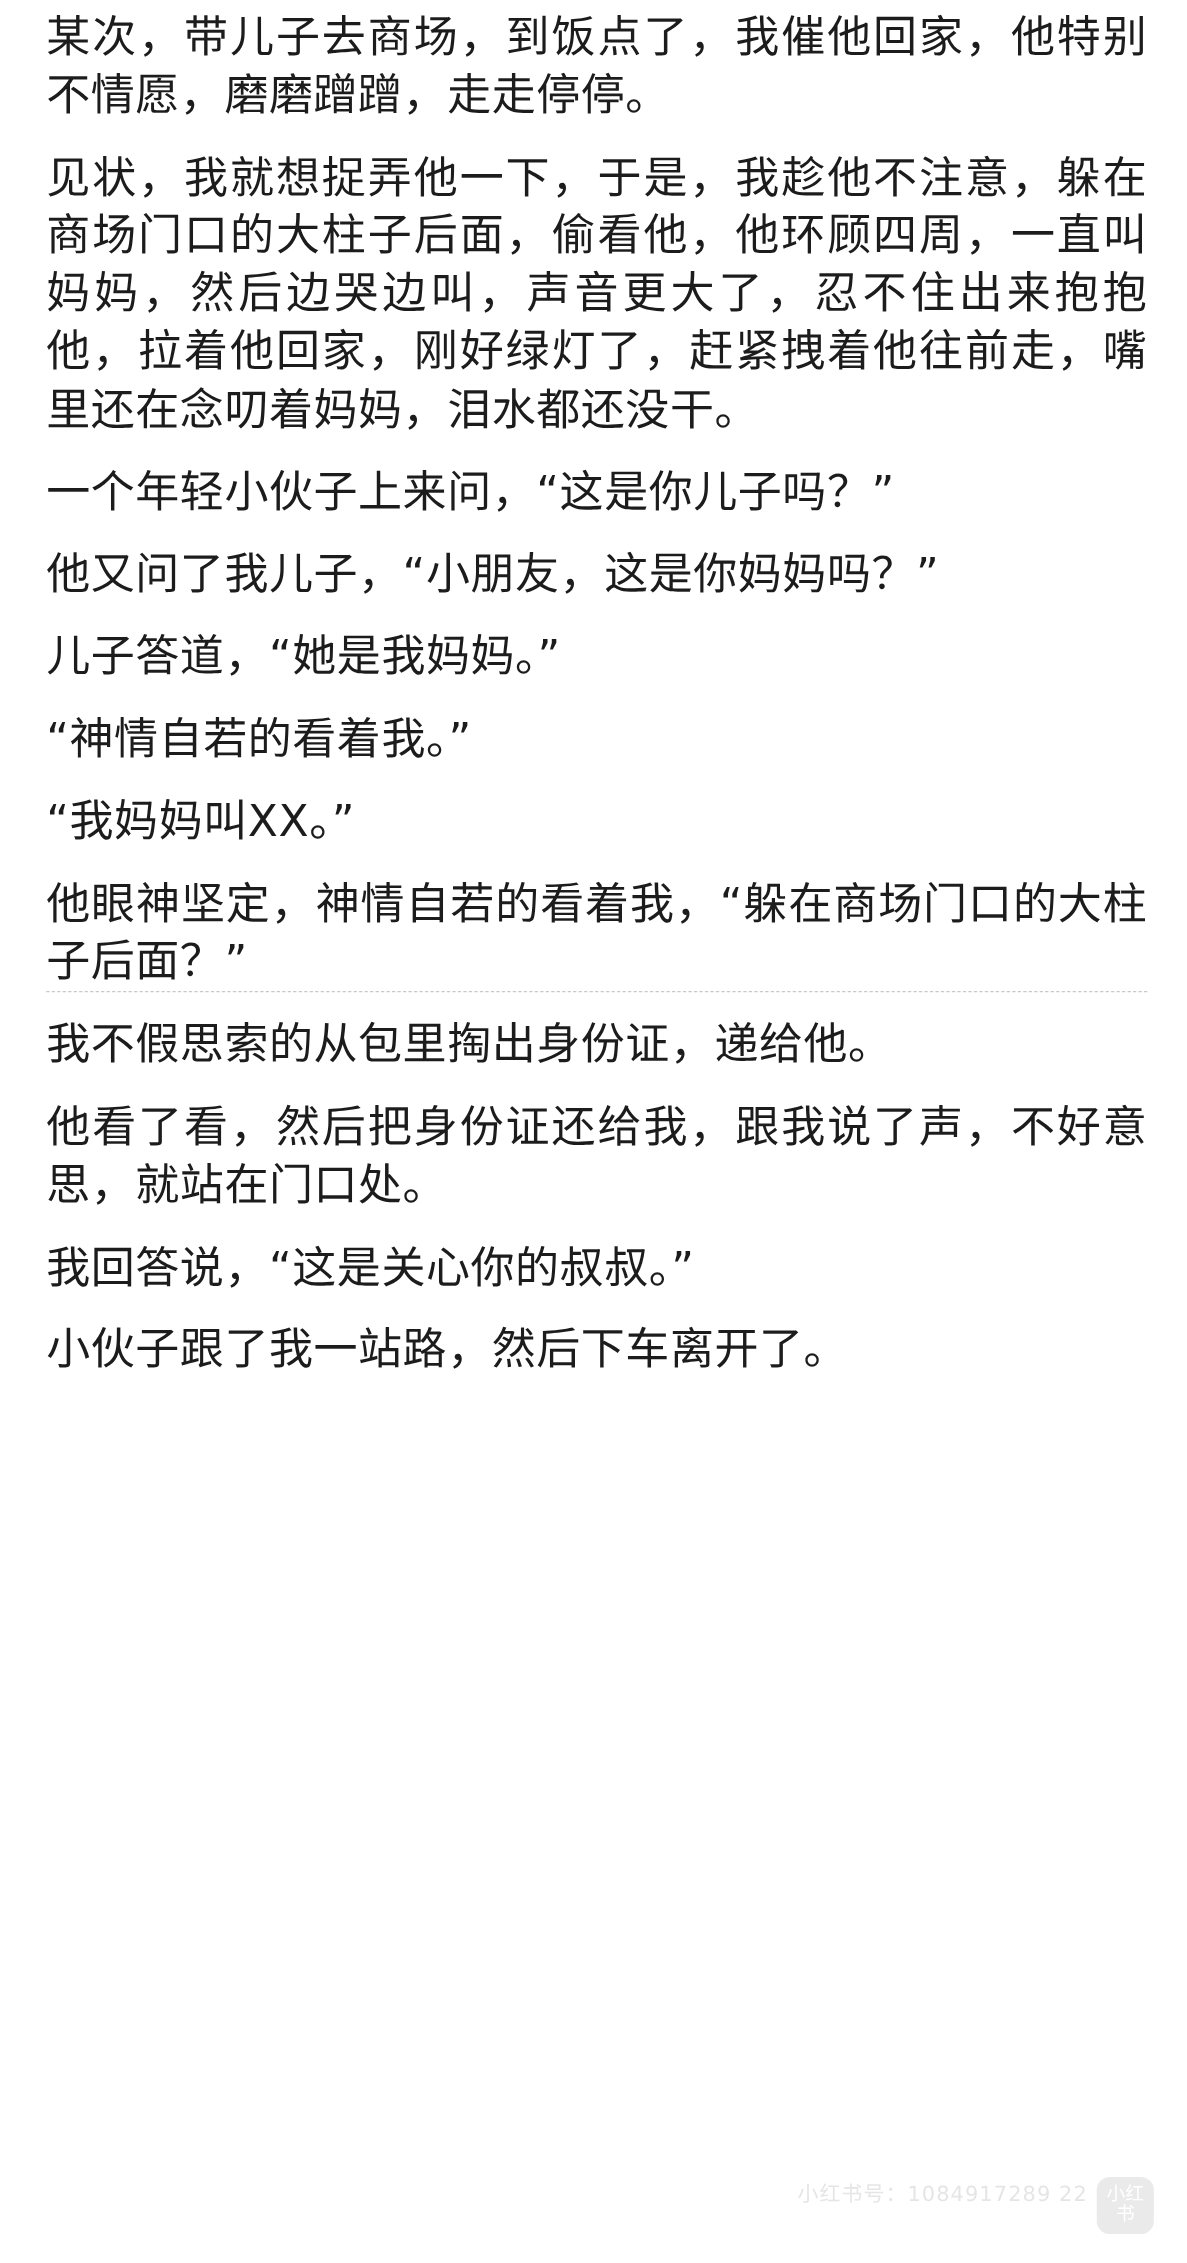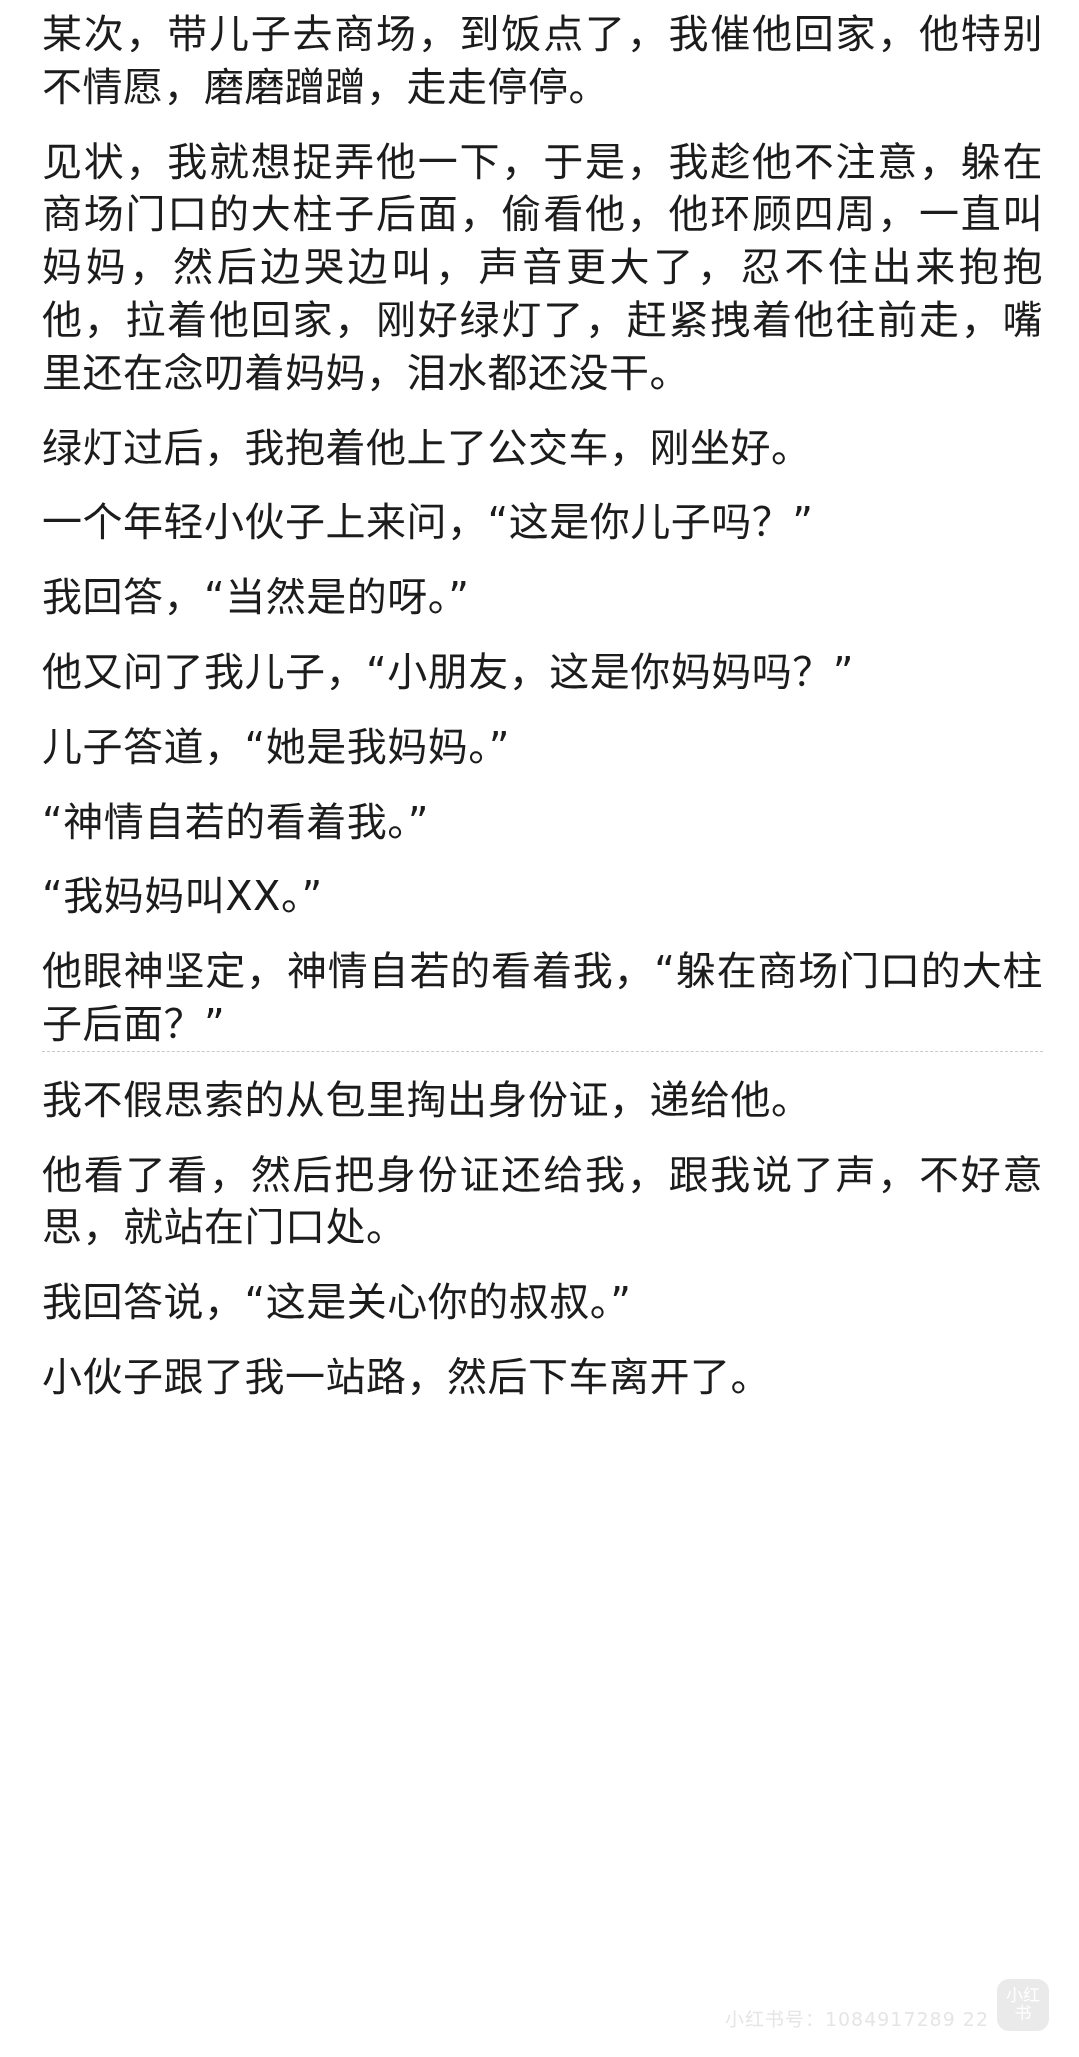--- a/index.html
+++ b/index.html
@@ -45,21 +45,21 @@
     margin-left: 1px;
   }
   .underline-dash {
     border-bottom: 1px dashed #c9c9c9;
   }
   .watermark {
     position: absolute;
     right: 30px;
     bottom: 26px;
     display: flex;
-    align-items: flex-end;
+    align-items: flex-start;
     gap: 8px;
     opacity: 0.42;
     pointer-events: none;
   }
   .wm-badge {
     width: 52px;
     height: 52px;
     border-radius: 12px;
     background: #cfcfcf;
     color: #ffffff;
@@ -87,25 +87,23 @@
 </style>
 </head>
 <body>
 
 <div class="page">
 
   <p class="para">某次，带儿子去商场，到饭点了，我催他回家，他特别不情愿，磨磨蹭蹭，走走停停。</p>
 
   <p class="para">见状，我就想捉弄他一下，于是，我趁他不注意，躲在商场门口的大柱子后面，偷看他，他环顾四周，一直叫妈妈，然后边哭边叫，声音更大了，忍不住出来抱抱他，拉着他回家，刚好绿灯了，赶紧拽着他往前走，嘴里还在念叨着妈妈，泪水都还没干。</p>
 
-  <p class="para">绿灯过后，我抱着他上了公交车，刚坐好。</p>
 
   <p class="para">一个年轻小伙子上来问，“这是你儿子吗？”</p>
 
-  <p class="para">我回答，“当然是的呀。”</p>
 
   <p class="para">他又问了我儿子，“小朋友，这是你妈妈吗？”</p>
 
   <p class="para">儿子答道，“她是我妈妈。”</p>
 
   <p class="para">“神情自若的看着我。”</p>
 
   <p class="para">“我妈妈叫XX。”</p>
 
   <p class="para underline-dash">他眼神坚定，神情自若的看着我，“躲在商场门口的大柱子后面？”</p>

